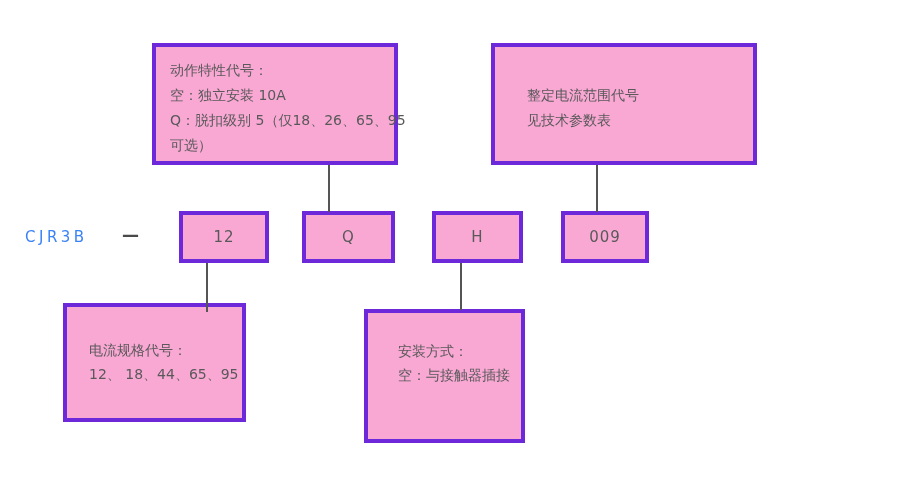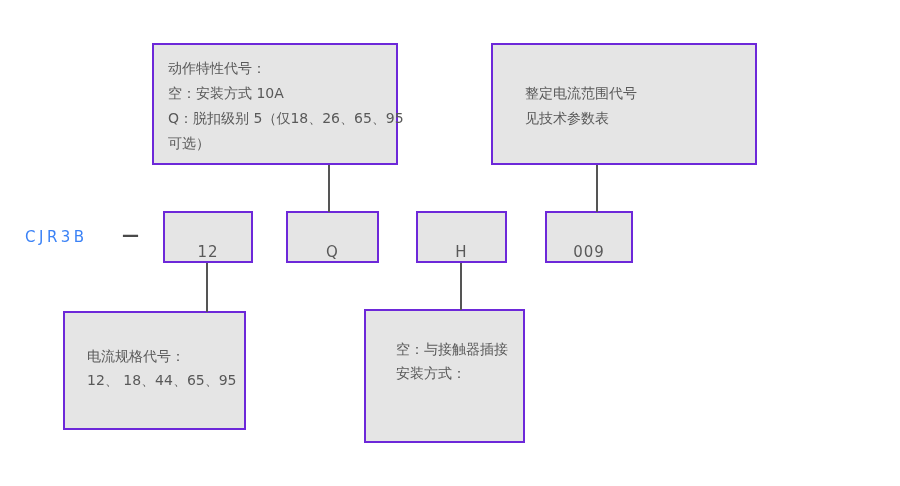--- a/index.html
+++ b/index.html
@@ -8,31 +8,32 @@
     position: relative;
     width: 900px;
     height: 486px;
     background: #ffffff;
     font-family: "DejaVu Sans", "Liberation Sans", sans-serif;
     color: #595959;
     overflow: hidden;
   }
   .box {
     position: absolute;
-    border: 2px solid #6d28d9;
-    background: #e5e5e5;
+    border: 4px solid #6d28d9;
+    background: #f9a8d4;
   }
   .callout { font-size: 14px; }
   .callout .line { line-height: 25px; white-space: nowrap; }
   .code-box {
     display: flex;
-    align-items: flex-end;
+    align-items: center;
     justify-content: center;
     font-size: 15px;
     letter-spacing: 1px;
+    margin-left: 16px;
   }
   .connector {
     position: absolute;
     width: 2px;
     background: #555555;
   }
   .model-prefix {
     position: absolute;
     left: 25px;
     top: 228px;
@@ -45,21 +46,21 @@
     position: absolute;
     left: 122px;
     top: 225px;
     font-size: 17px;
     font-weight: 700;
     color: #4a4a4a;
   }
   
   .co-top-left    { left: 152px; top: 43px;  width: 246px; height: 122px; padding: 11px 6px 0 14px; }
   .co-top-right   { left: 491px; top: 43px;  width: 266px; height: 122px; padding: 36px 0 0 32px; }
-  .co-bottom-left { left: 63px;  top: 311px; width: 183px; height: 119px; padding: 31px 0 0 22px; }
+  .co-bottom-left { left: 63px;  top: 303px; width: 183px; height: 119px; padding: 31px 0 0 22px; }
   .co-bottom-left .line { line-height: 24px; }
   .co-bottom-mid  { left: 364px; top: 309px; width: 161px; height: 134px; padding: 26px 0 0 30px; }
   .co-bottom-mid .line { line-height: 24px; }
   
   .cb-12  { left: 163px; top: 211px; width: 90px; height: 52px; }
   .cb-q   { left: 286px; top: 211px; width: 93px; height: 52px; }
   .cb-h   { left: 416px; top: 211px; width: 91px; height: 52px; }
   .cb-009 { left: 545px; top: 211px; width: 88px; height: 52px; }
   
   .cn-trip-class    { left: 328px; top: 165px; height: 47px; }
@@ -83,38 +84,38 @@
   </div>
   <div class="box code-box cb-h">
     <span>H</span>
   </div>
   <div class="box code-box cb-009">
     <span>009</span>
   </div>
 
   <div class="box callout co-top-left">
     <div class="line">动作特性代号：</div>
-    <div class="line">空：安装方式 10A</div>
+    <div class="line">空：独立安装 10A</div>
     <div class="line">Q：脱扣级别 5（仅18、26、65、95</div>
     <div class="line">可选）</div>
   </div>
 
   <div class="box callout co-top-right">
     <div class="line">整定电流范围代号</div>
     <div class="line">见技术参数表</div>
   </div>
 
   <div class="box callout co-bottom-left">
     <div class="line">电流规格代号：</div>
     <div class="line">12、 18、44、65、95</div>
   </div>
 
   <div class="box callout co-bottom-mid">
+    <div class="line">安装方式：</div>
     <div class="line">空：与接触器插接</div>
-    <div class="line">安装方式：</div>
   </div>
 
   <div class="connector cn-trip-class"></div>
   <div class="connector cn-current-range"></div>
   <div class="connector cn-current-spec"></div>
   <div class="connector cn-mounting"></div>
 
 </div>
 
 </body></html>

